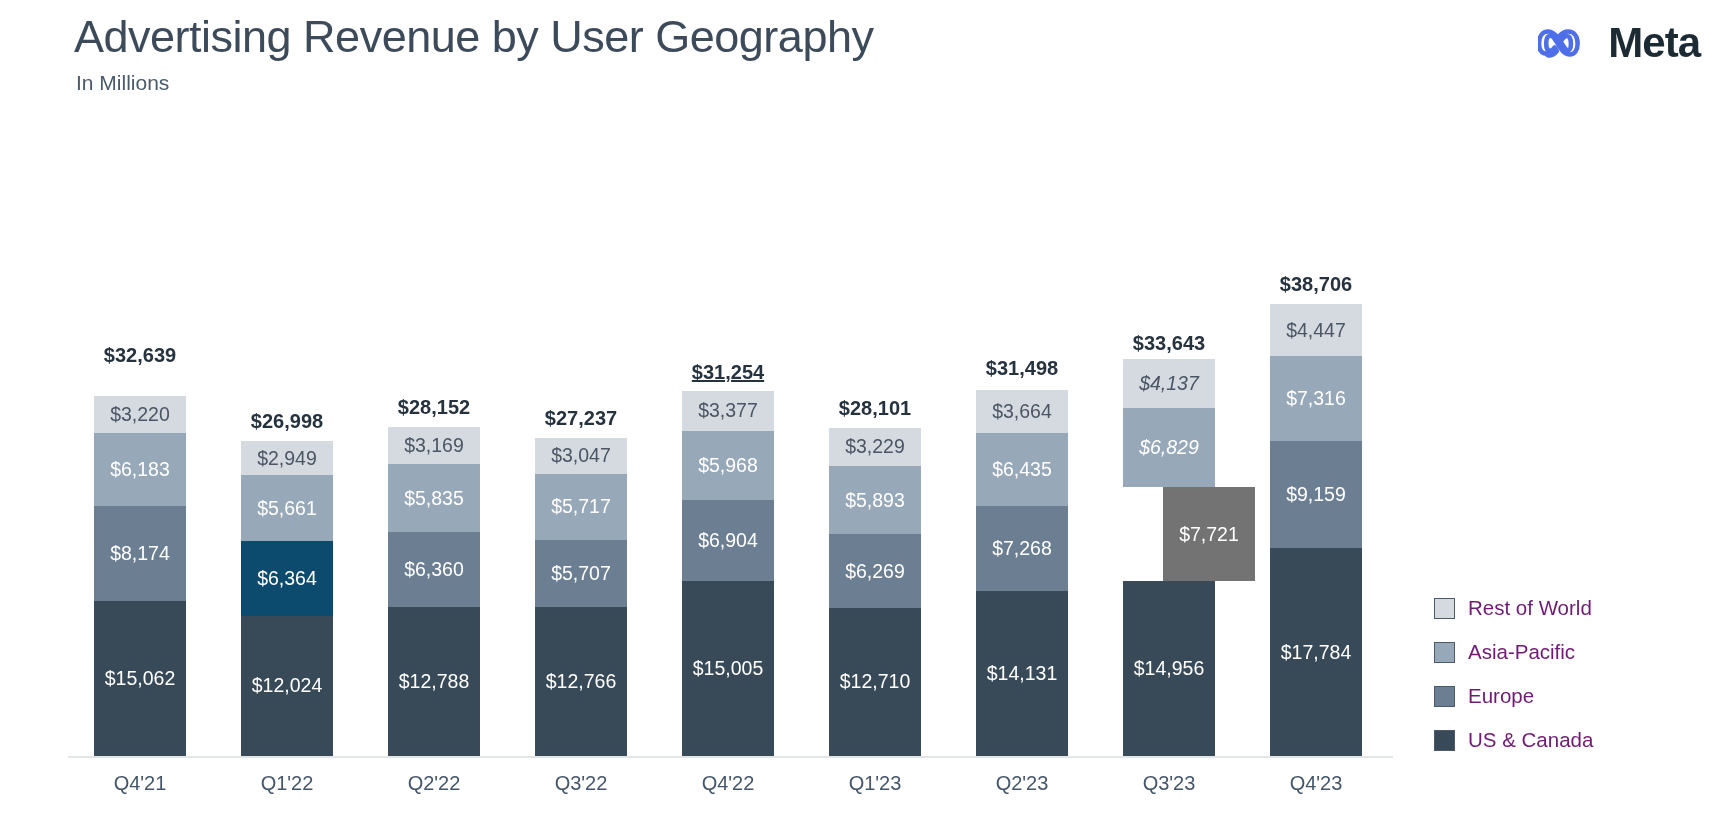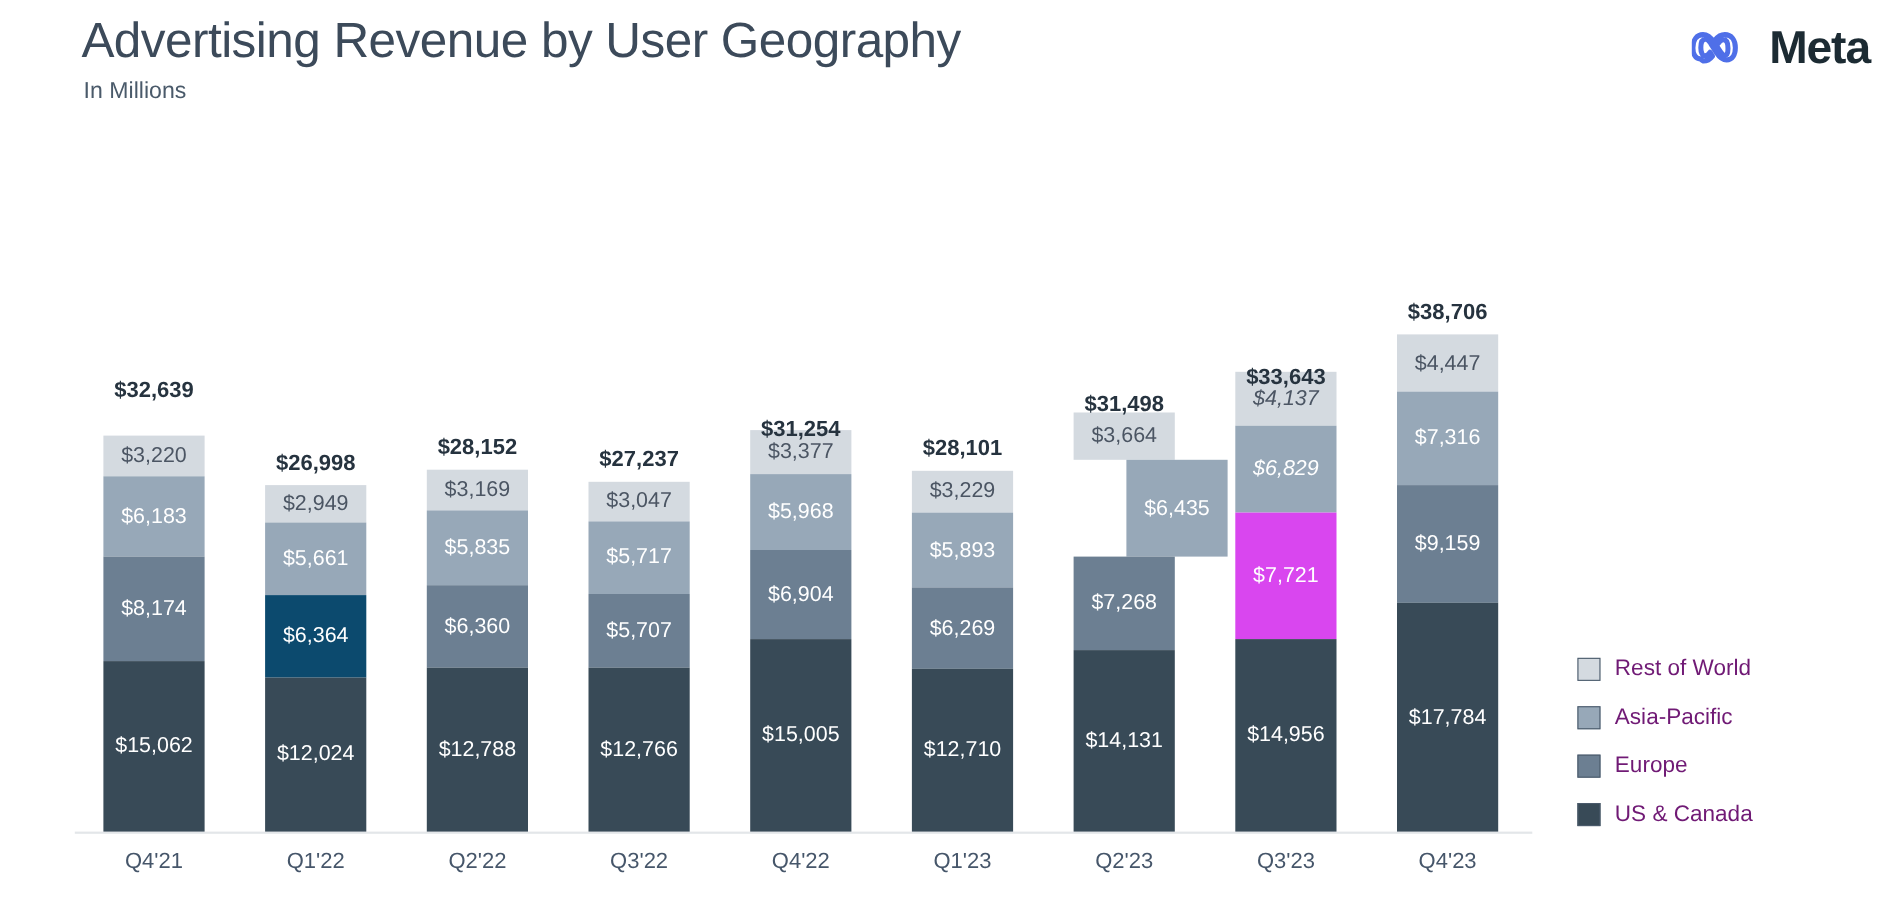--- a/index.html
+++ b/index.html
@@ -189,44 +189,44 @@
         </div>
         <div class="bar-total" style="bottom: 326.019px;">$27,237</div>
       </div>
       <div class="bar-group" style="left: 682px;">
         <div class="bar">
           <div class="seg" style="height: 175.198px; background: rgb(56, 74, 87);">$15,005</div>
           <div class="seg" style="height: 80.6111px; background: rgb(108, 127, 146);">$6,904</div>
           <div class="seg" style="height: 69.6824px; background: rgb(151, 168, 184);">$5,968</div>
           <div class="seg light-fill" style="height: 39.4299px; background: rgb(212, 218, 224);">$3,377</div>
         </div>
-        <div class="bar-total" style="bottom: 354px;">$31,254</div>
+        <div class="bar-total" style="bottom: 372px; text-decoration: underline;">$31,254</div>
       </div>
       <div class="bar-group" style="left: 829px;">
         <div class="bar">
           <div class="seg" style="height: 148.402px; background: rgb(56, 74, 87);">$12,710</div>
           <div class="seg" style="height: 73.1968px; background: rgb(108, 127, 146);">$6,269</div>
           <div class="seg" style="height: 68.8067px; background: rgb(151, 168, 184);">$5,893</div>
           <div class="seg light-fill" style="height: 37.7018px; background: rgb(212, 218, 224);">$3,229</div>
         </div>
         <div class="bar-total" style="bottom: 336.107px;">$28,101</div>
       </div>
       <div class="bar-group" style="left: 976px;">
         <div class="bar">
           <div class="seg" style="height: 164.994px; background: rgb(56, 74, 87);">$14,131</div>
           <div class="seg" style="height: 84.8612px; background: rgb(108, 127, 146);">$7,268</div>
-          <div class="seg" style="height: 88px; background: rgb(151, 168, 184); margin-left: 48px;">$6,435</div>
+          <div class="seg" style="height: 73px; background: rgb(151, 168, 184);">$6,435</div>
           <div class="seg light-fill" style="height: 42.7809px; background: rgb(212, 218, 224);">$3,664</div>
         </div>
         <div class="bar-total" style="bottom: 375.771px;">$31,498</div>
       </div>
       <div class="bar-group" style="left: 1123px;">
         <div class="bar">
           <div class="seg" style="height: 174.626px; background: rgb(56, 74, 87);">$14,956</div>
-          <div class="seg" style="height: 115px; background: #d946ef;">$7,721</div>
+          <div class="seg" style="height: 94px; background: #737373; margin-left: 40px;">$7,721</div>
           <div class="seg" style="height: 79.7354px; background: rgb(151, 168, 184); font-style: italic;">$6,829</div>
           <div class="seg light-fill" style="height: 48.3036px; background: rgb(212, 218, 224); font-style: italic;">$4,137</div>
         </div>
         <div class="bar-total" style="bottom: 400.816px;">$33,643</div>
       </div>
       <div class="bar-group" style="left: 1270px;">
         <div class="bar">
           <div class="seg" style="height: 207.646px; background: rgb(56, 74, 87);">$17,784</div>
           <div class="seg" style="height: 106.94px; background: rgb(108, 127, 146);">$9,159</div>
           <div class="seg" style="height: 85.4216px; background: rgb(151, 168, 184);">$7,316</div>

